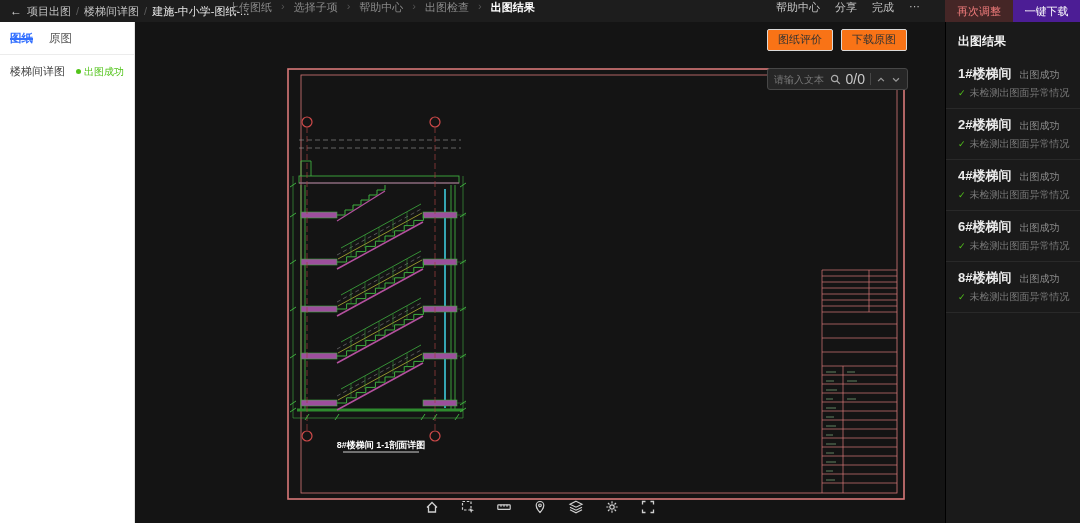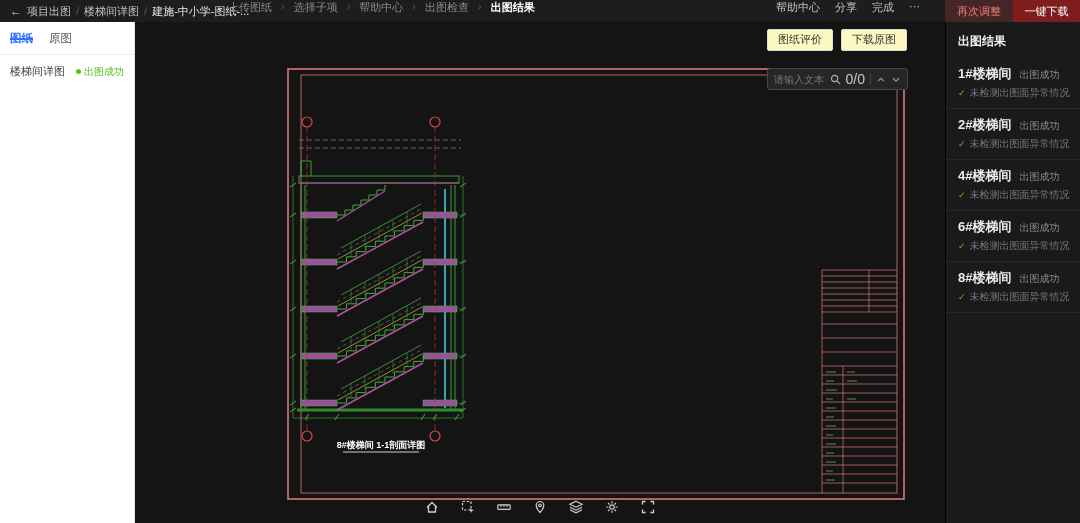--- a/index.html
+++ b/index.html
@@ -22,41 +22,41 @@
   .step { color:#8a8a8a; cursor:pointer; }
   .step.active { color:#ffffff; font-weight:bold; cursor:default; }
   .ssep { color:#555; font-size:11px; }
   .tb-right { position:absolute; right:160px; top:0; height:22px;
     display:flex; align-items:flex-start; gap:15px; white-space:nowrap; }
   .tb-link { color:#c3c3c3; cursor:pointer; }
   .tb-buttons { position:absolute; right:0; top:0; height:22px; display:flex; }
   .btn-readjust { width:68px; height:22px; border:none; background:#45२626;
     background:#452626; color:#ef7b7b; font-size:11px; cursor:pointer;
     font-family:Liberation Mono, monospace; }
-  .btn-downloadall { width:67px; height:22px; border:none; background:#7f1d1d;
+  .btn-downloadall { width:67px; height:22px; border:none; background:#4c1d95;
     color:#ffffff; font-size:11px; cursor:pointer; font-family:inherit; }
   
   .sidebar { position:absolute; top:22px; left:0; bottom:0; width:135px;
     background:#ffffff; border-right:1px solid #e3e3e3; }
   .tabs { display:flex; gap:16px; height:30px; padding:16px 10px;
     border-bottom:1px solid #ececec; }
   .tab { font-size:11.5px; color:#595959; display:flex; align-items:center;
     height:100%; cursor:pointer; border-bottom:2px solid transparent; }
   .tab.active { color:#3370ff; font-weight:bold; border-bottom-color:#3370ff; }
   .sheet-item { display:flex; justify-content:space-between; align-items:center;
     padding:9px 10px; cursor:pointer; }
   .sheet-label { font-size:11px; color:#404040; }
   .sheet-status { display:flex; align-items:center; gap:3px; color:#52c41a;
     font-size:10px; }
   .gdot { width:5px; height:5px; border-radius:50%; background:#52c41a; }
   
   .canvas { position:absolute; top:22px; left:135px; right:135px; bottom:0;
     background:#141414; overflow:hidden; }
   .paper-btns { position:absolute; top:7px; right:38px; display:flex; gap:8px; z-index:3; }
-  .white-btn { background:#fef9c3; border:1px solid #d9d9d9; border-radius:2px;
+  .white-btn { background:#f97316; border:1px solid #d9d9d9; border-radius:2px;
     color:#333; font-size:11px; padding:3px 10px; cursor:pointer;
     font-family:inherit; line-height:1.25; }
   .search-bar { position:absolute; top:46px; right:37px; width:141px; height:22px;
     background:#262626; border:1px solid #474747; border-radius:3px;
     display:flex; align-items:center; padding:0 6px; gap:5px; z-index:3; }
   .search-bar input { flex:1; min-width:0; background:transparent; border:none;
     outline:none; color:#ddd; font-size:10px; font-family:inherit; }
   .search-bar input::placeholder { color:#777; }
   .count { color:#c9c9c9; font-size:14px; }
   .vr { width:1px; height:12px; background:#474747; }

